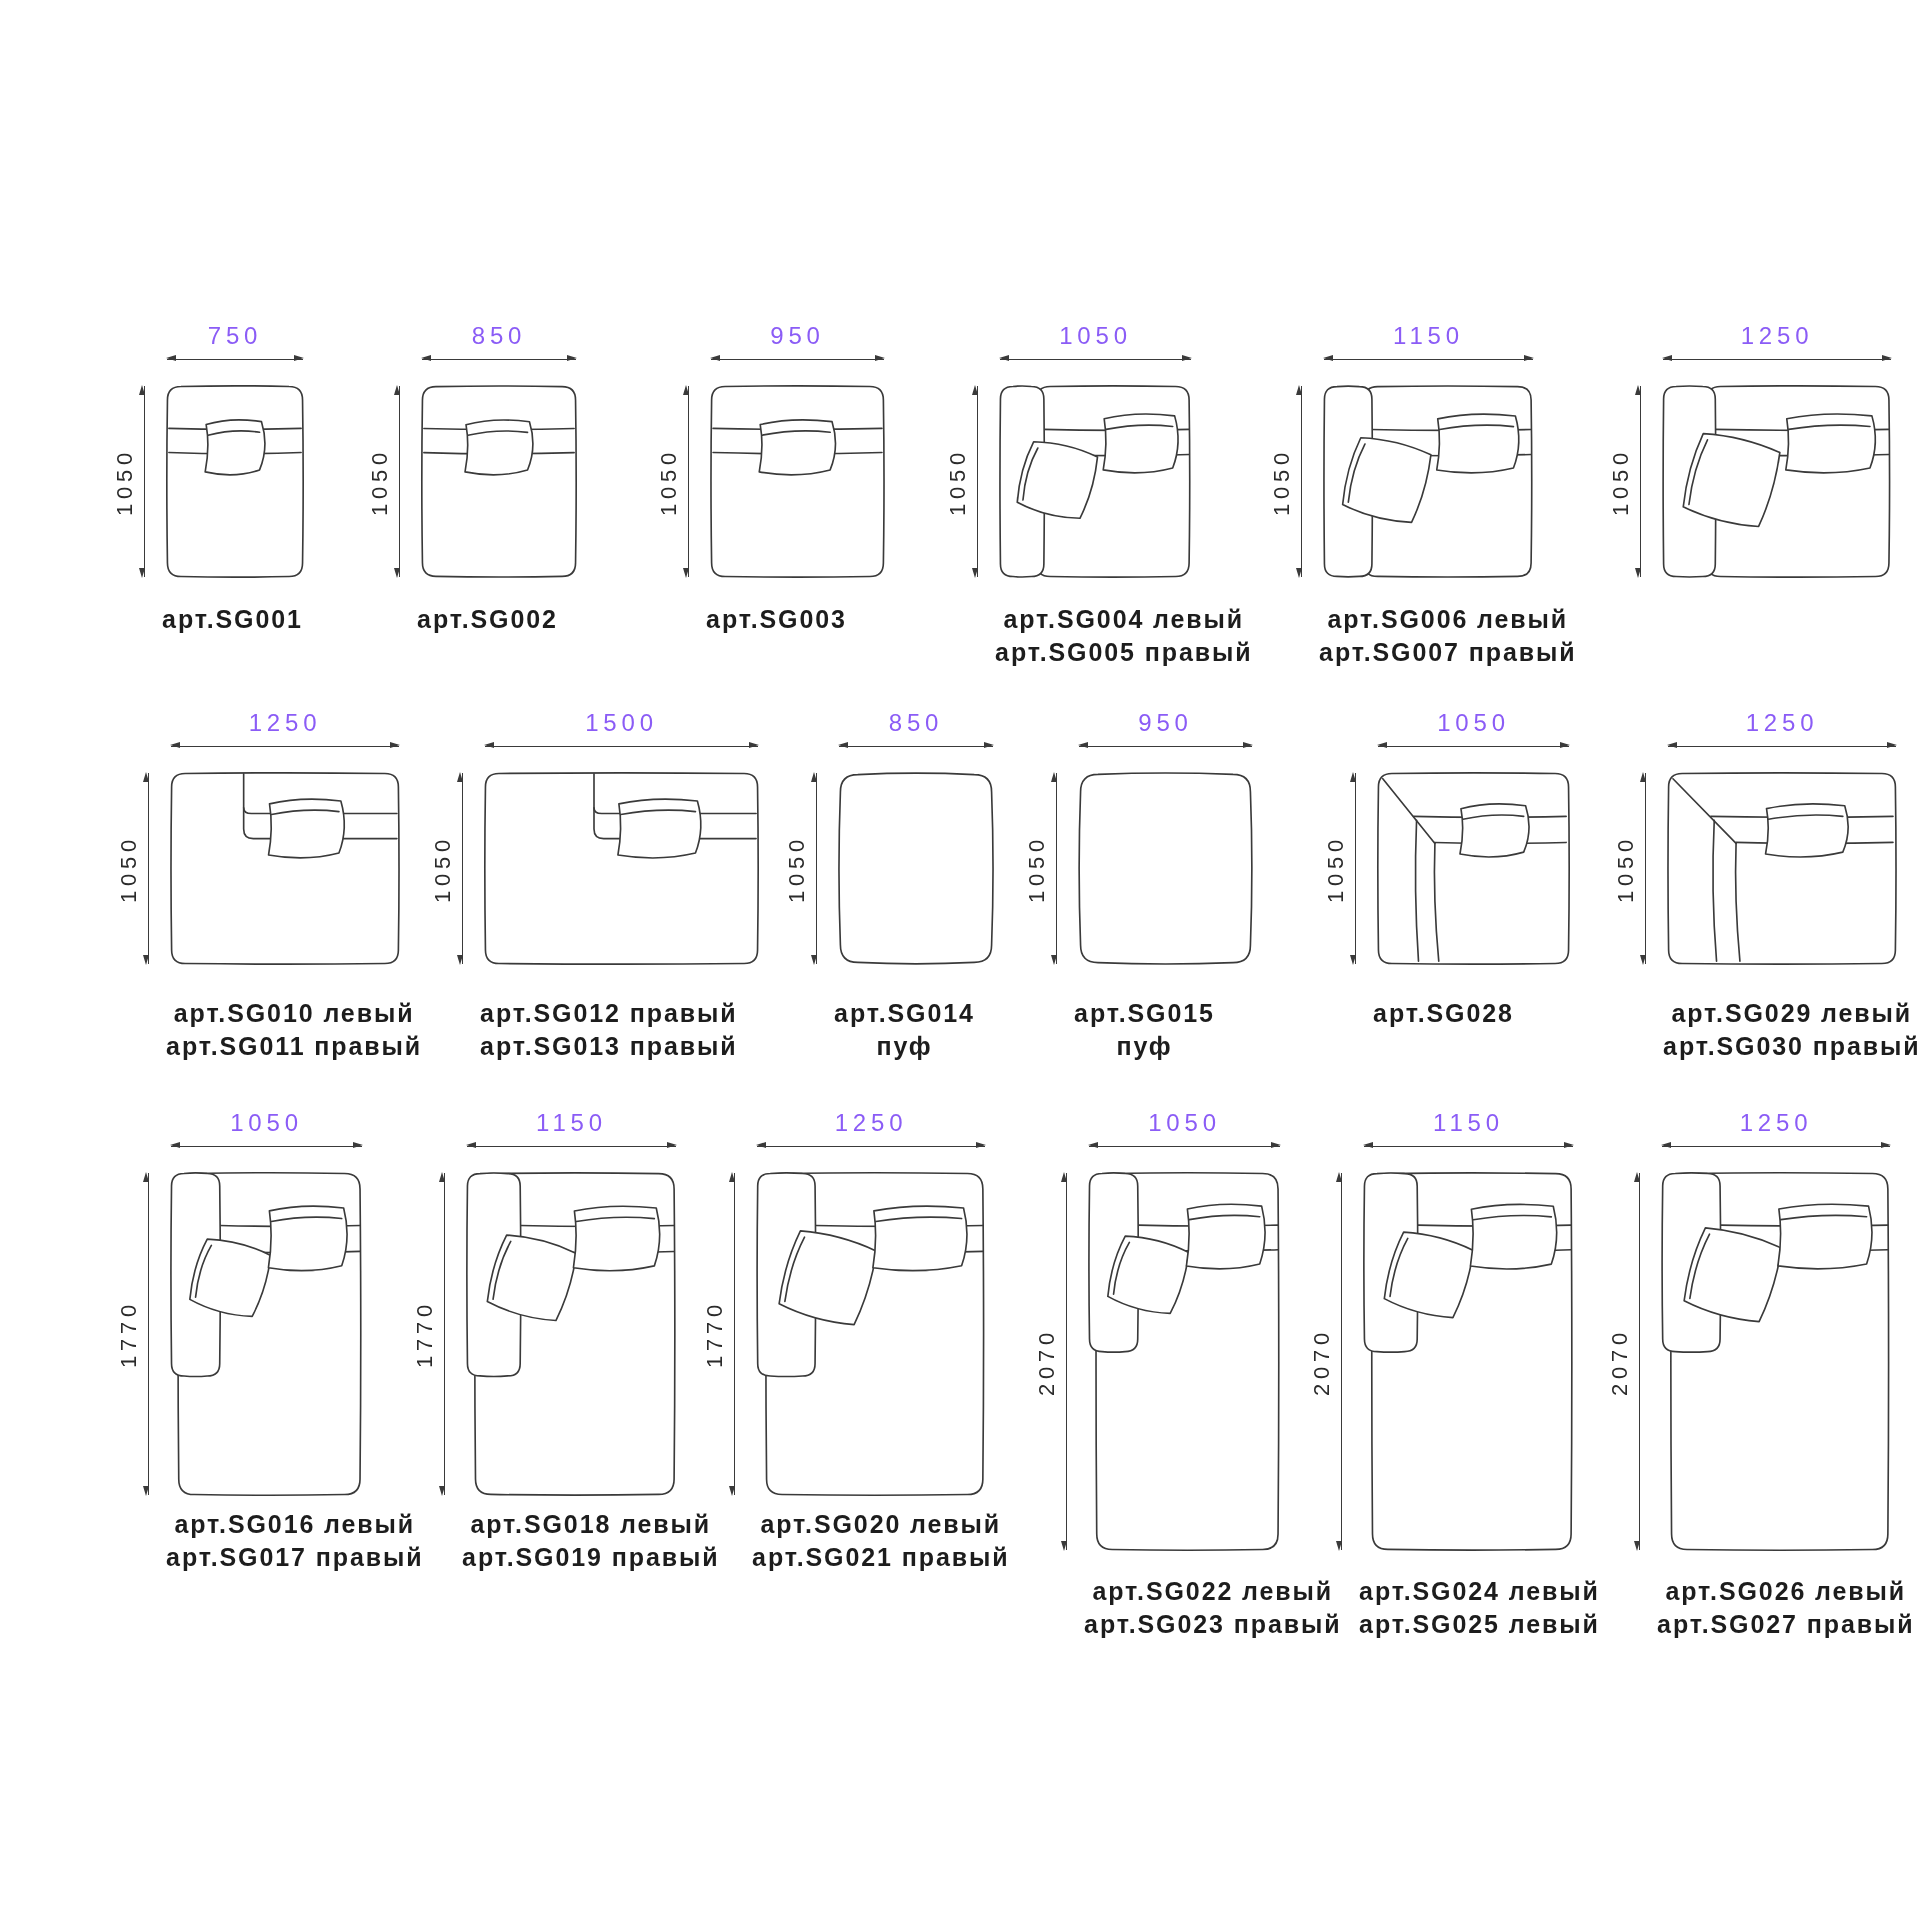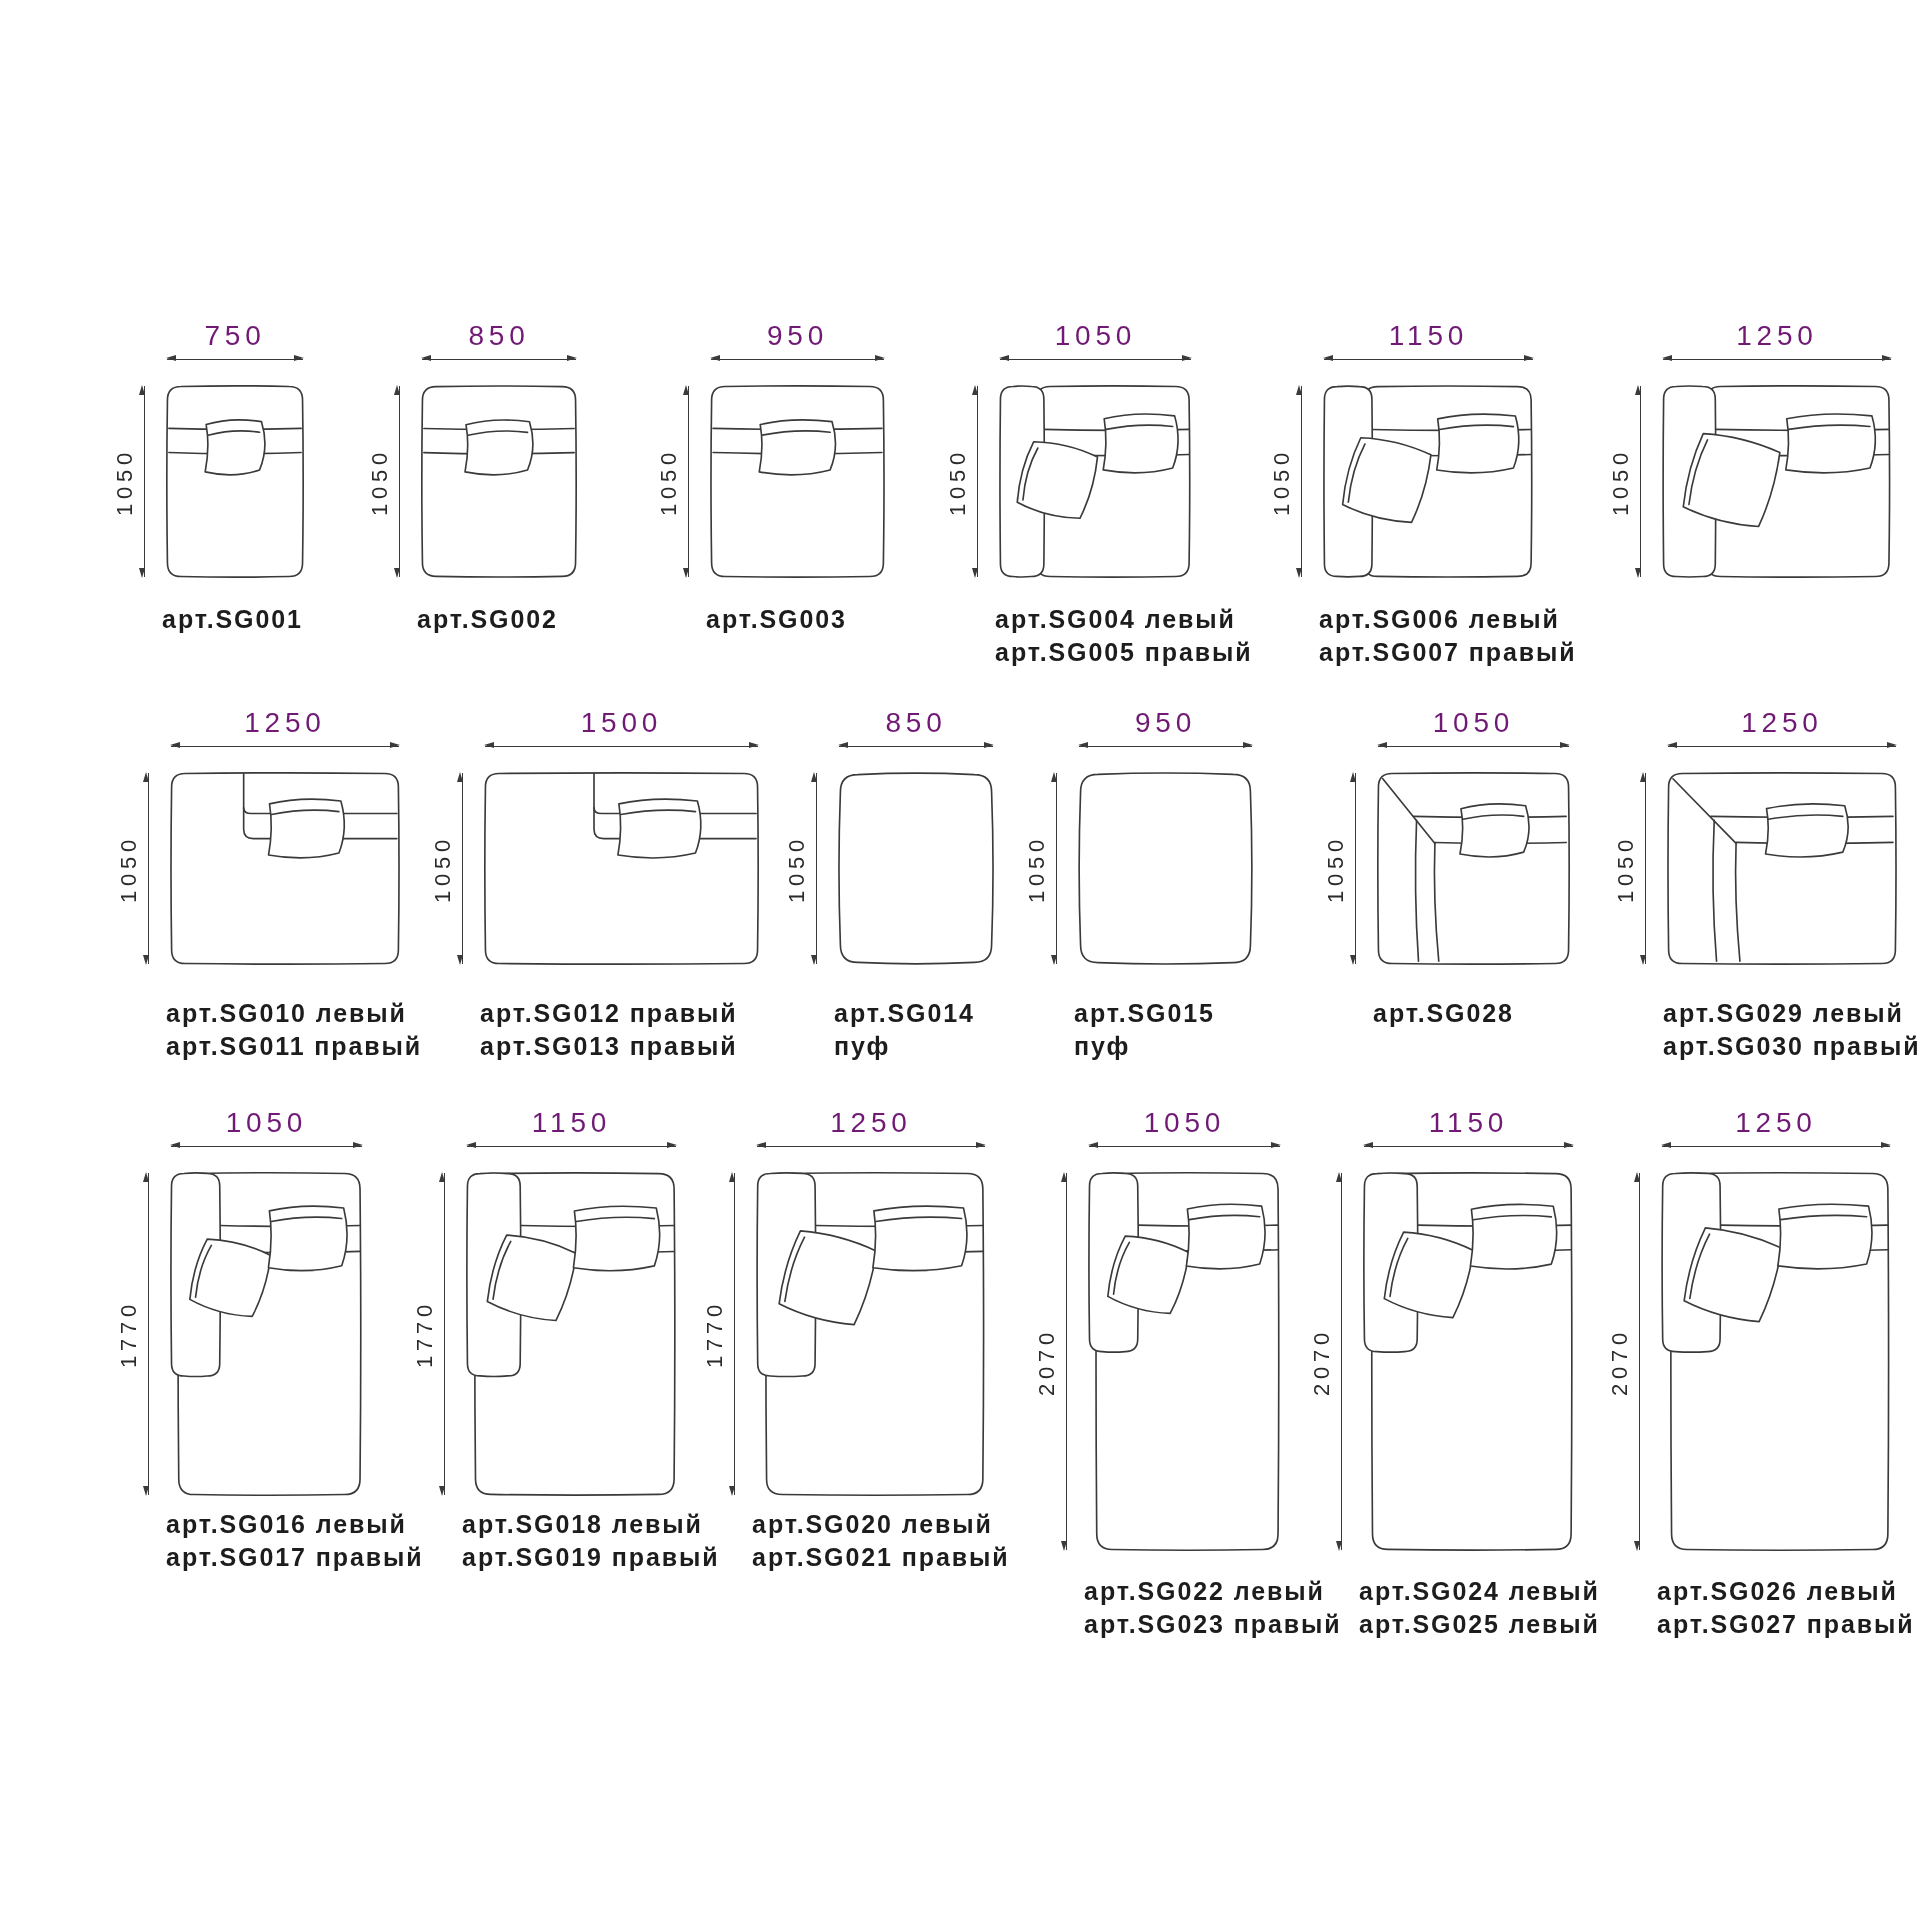--- a/index.html
+++ b/index.html
@@ -5,39 +5,39 @@
   html,body{margin:0;padding:0;background:#ffffff;}
   .board{
     position:relative;width:1931px;height:1931px;background:#ffffff;
     font-family:"Liberation Sans",sans-serif;overflow:hidden;
   }
   .module{position:absolute;left:var(--x);top:var(--y);width:var(--w);height:var(--h);}
   .drawing{position:absolute;left:0;top:0;display:block;overflow:visible;}
 
   
   .dim-top{position:absolute;left:0;top:-62px;width:var(--w);height:62px;}
-  .dim-top .dim-num{display:block;text-align:center;font-size:28px;letter-spacing:4.8px;color:#701a75;line-height:25px;}
+  .dim-top .dim-num{display:block;text-align:center;font-size:24px;letter-spacing:4.8px;color:#8b5cf6;line-height:25px;}
   .arrow-h{position:absolute;left:1px;right:1px;bottom:25px;height:0;border-top:1.9px solid #3a3a3a;}
   .arrow-h::before{content:"";position:absolute;left:-1px;top:-4.8px;width:0;height:0;
     border-top:3.9px solid transparent;border-bottom:3.9px solid transparent;border-right:10.6px solid #3a3a3a;}
   .arrow-h::after{content:"";position:absolute;right:-1px;top:-4.8px;width:0;height:0;
     border-top:3.9px solid transparent;border-bottom:3.9px solid transparent;border-left:10.6px solid #3a3a3a;}
 
   
   .dim-left{position:absolute;left:-56px;top:0;width:56px;height:var(--h);}
   .dim-left .dim-num{position:absolute;left:15.4px;top:50%;transform:translate(-50%,-50%) rotate(-90deg);
     font-size:22px;letter-spacing:4.8px;color:#2b2b2b;white-space:nowrap;}
   .arrow-v{position:absolute;right:21px;top:1px;bottom:1px;width:0;border-left:1.9px solid #3a3a3a;}
   .arrow-v::before{content:"";position:absolute;top:-1px;left:-5.8px;width:0;height:0;
     border-left:3.9px solid transparent;border-right:3.9px solid transparent;border-bottom:10.6px solid #3a3a3a;}
   .arrow-v::after{content:"";position:absolute;bottom:-1px;left:-5.8px;width:0;height:0;
     border-left:3.9px solid transparent;border-right:3.9px solid transparent;border-top:10.6px solid #3a3a3a;}
 
   .caption{position:absolute;left:-3.9px;top:calc(var(--capy) - var(--y));margin:0;}
-  .cap{font-size:25px;font-weight:700;letter-spacing:1.9px;line-height:33px;color:#1d1d1d;white-space:nowrap;}
+  .cap{font-size:25px;font-weight:700;letter-spacing:1.9px;line-height:33px;color:#1d1d1d;white-space:nowrap;text-align:center;}
 </style>
 </head>
 <body>
 
 <div class="board">
 
   <figure class="module" style="--x:126px;--y:369px;--w:138px;--h:193px;--capy:587px">
     <div class="dim-top">
         <span class="dim-num">750</span>
         <span class="arrow-h"></span>

